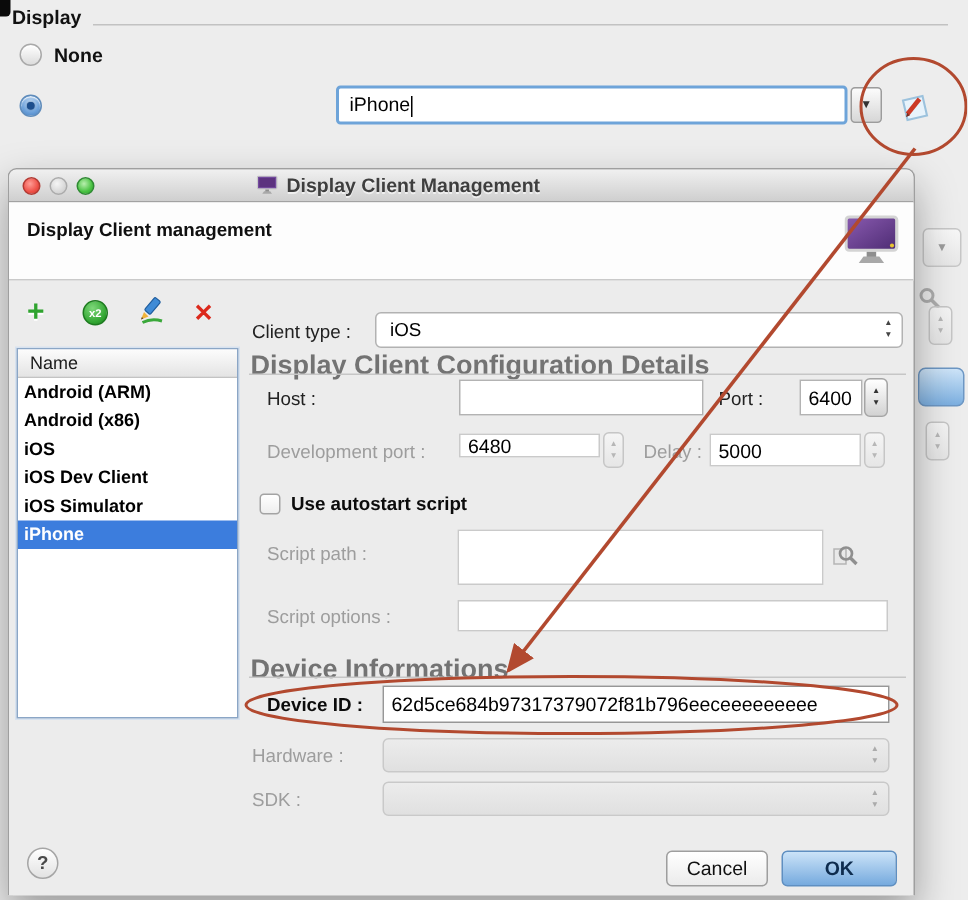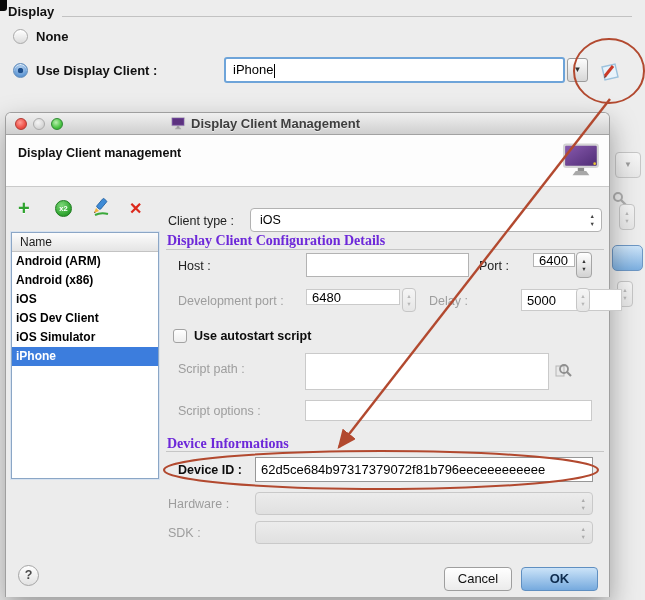--- a/index.html
+++ b/index.html
@@ -68,21 +68,21 @@
   .list-row { height:19px; font-size:12px; font-weight:bold; color:#000; padding-left:4px; line-height:19px; white-space:nowrap; overflow:hidden; }
   .list-row.selected { background:#3c7ddd; color:#fff; }
 
   
   .lbl { position:absolute; font-size:12.5px; color:#222; white-space:nowrap; }
   .lbl.dim { color:#9d9d9d; }
   .lbl.strong { font-weight:bold; color:#0c0c0c; }
   .field { position:absolute; background:#fff; border:1px solid #b3b3b3; font-size:13px; color:#000; padding:0 5px;
            font-family:"Liberation Sans", sans-serif; outline:none; }
   .field.dim { border-color:#cacaca; }
-  .section-title { position:absolute; font-size:14px; font-weight:bold; color:#6d28d9;font-family:Liberation Serif, serif; }
+  .section-title { position:absolute; font-size:18px; font-weight:bold; color:#737373; }
   .section-line { position:absolute; height:1px; background:#c6c6c6; }
 
   .stepper { position:absolute; width:16px; height:26px; border:1px solid #a5a5a5; border-radius:4px;
              background:linear-gradient(#ffffff,#d2d2d2); display:flex; flex-direction:column; align-items:center;
              justify-content:center; font-size:5.5px; color:#333; line-height:1.5; }
   .stepper.dis { color:#b7b7b7; border-color:#c6c6c6; background:linear-gradient(#f5f5f5,#e6e6e6); }
 
   .popup { position:absolute; background:#fff; border:1px solid #b2b2b2; border-radius:4px; font-size:12.5px; color:#000;
            padding-left:9px; }
   .popup .arrows { position:absolute; right:6px; top:50%; transform:translateY(-50%); font-size:5.5px; color:#444;
@@ -112,21 +112,20 @@
 <div class="stage">
 
   <div class="corner-artifact"></div>
   <div class="group-title">Display</div>
   <div class="group-line"></div>
 
   <div class="radio" style="left:13px; top:29px;"></div>
   <div class="radio-label" style="left:36px; top:29px;">None</div>
 
   <div class="radio checked" style="left:13px; top:63px;"></div>
-  <div class="radio-label" style="left:36px; top:63px;">Use Display Client :</div>
 
   <div class="combo"><span>iPhone</span><span class="caret"></span></div>
   <div class="combo-btn"><span>▼</span></div>
 
   <svg width="25" height="25" style="position:absolute; left:597px; top:59px;" viewBox="0 0 25 25">
     <polygon points="5,8 18,5 21,18 8,21" fill="#e8f3fb" stroke="#9cc2dd" stroke-width="1.4"></polygon>
     <line x1="8" y1="17" x2="16" y2="7" stroke="#cb3a27" stroke-width="3"></line>
     <polygon points="7,19 9.5,18 7.8,16.2" fill="#7a2a1c"></polygon>
   </svg>
 
@@ -203,34 +202,34 @@
       <span>iOS</span>
       <span class="arrows"><span>▲</span><br><span>▼</span></span>
     </div>
 
     <div class="section-title" style="left:161px; top:120px;">Display Client Configuration Details</div>
     <div class="section-line" style="left:160px; top:136px; width:438px;"></div>
 
     <div class="lbl" style="left:172px; top:146px;">Host :</div>
     <input class="field" style="left: 300px; top: 140px; width: 163px; height: 24px;" value="">
     <div class="lbl" style="left:473px; top:146px;">Port :</div>
-    <input class="field" style="left: 527px; top: 140px; width: 42px; height: 14px;" value="6400">
+    <input class="field" style="left: 527px; top: 140px; width: 42px; height: 24px;" value="6400">
     <div class="stepper" style="left:570px; top:139px;">
       <span>▲</span>
       <span>▼</span>
     </div>
 
     <div class="lbl dim" style="left:172px; top:181px;">Development port :</div>
     <input class="field dim" style="left: 300px; top: 176px; width: 94px; height: 16px;" value="6480">
     <div class="stepper dis" style="left:396px; top:175px; width:14px; height:24px;">
       <span>▲</span>
       <span>▼</span>
     </div>
     <div class="lbl dim" style="left:423px; top:181px;">Delay :</div>
-    <input class="field dim" style="left: 467px; top: 176px; width: 101px; height: 22px; margin-left: 48px;" value="5000">
+    <input class="field dim" style="left: 467px; top: 176px; width: 101px; height: 22px;" value="5000">
     <div class="stepper dis" style="left:570px; top:175px; width:14px; height:24px;">
       <span>▲</span>
       <span>▼</span>
     </div>
 
     <div class="checkbox"></div>
     <div class="lbl strong" style="left:188px; top:216px;">Use autostart script</div>
 
     <div class="lbl dim" style="left:172px; top:249px;">Script path :</div>
     <input class="field dim" style="left: 299px; top: 240px; width: 244px; height: 37px;" value="">

